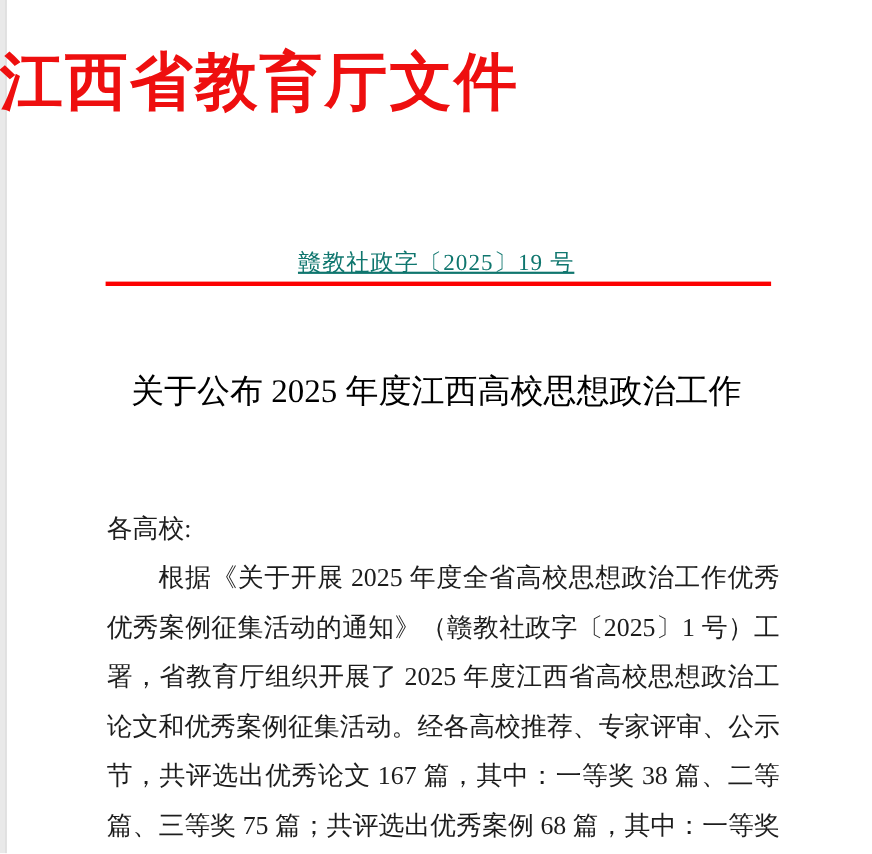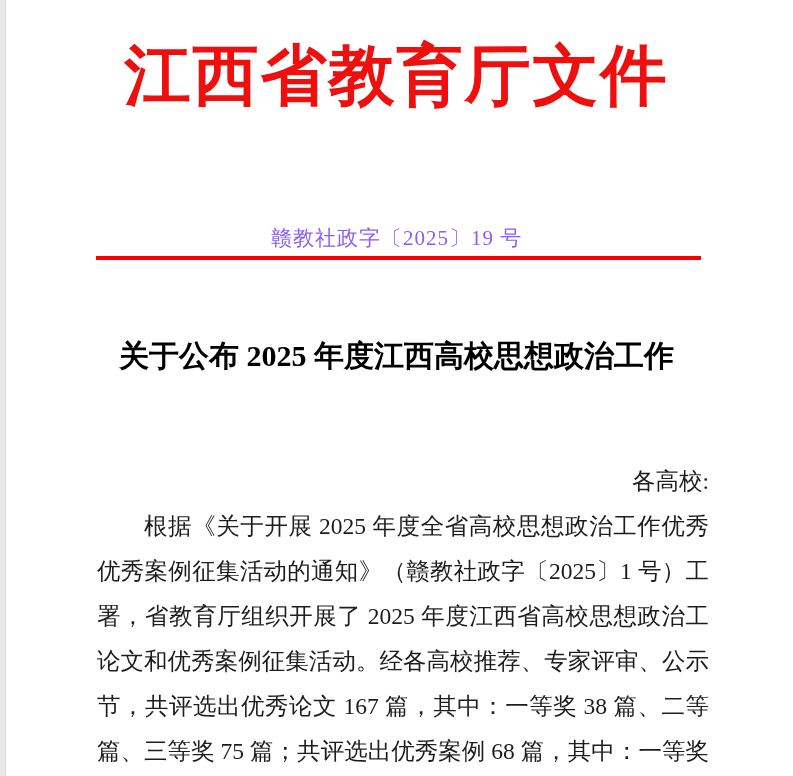--- a/index.html
+++ b/index.html
@@ -23,73 +23,72 @@
     height: 776px;
     background: #e9e9e9;
     border-right: 1px solid #d8d8d8;
   }
   .red-header {
     position: absolute;
     top: 32px;
     left: 0;
     width: 100%;
     margin: 0;
-    text-align: center;
-    font-size: 66px;
+    font-size: 57px;
     line-height: 88px;
     font-weight: bold;
     color: #ee0f0f;
     letter-spacing: 2px;
     white-space: nowrap;
   }
   .doc-number {
     position: absolute;
     top: 223px;
     left: 0;
     width: 100%;
     text-align: center;
     font-size: 21px;
     line-height: 30px;
-    color: #8b5cf6;
+    color: #0f766e;
     letter-spacing: 1px;
+    text-decoration: underline;
   }
   .red-rule {
     position: absolute;
     top: 256px;
     left: 96px;
     width: 605px;
     height: 4px;
     background: #fc0000;
   }
   .notice-title {
     position: absolute;
     top: 336px;
     left: 30px;
     right: 30px;
     margin: 0;
     text-align: center;
     font-size: 30px;
     line-height: 40px;
-    font-weight: bold;
+    font-weight: normal;
     color: #000000;
   }
   .body-block {
     position: absolute;
     top: 459px;
     left: 97px;
     width: 612px;
     font-size: 23.5px;
     line-height: 45px;
     color: #1d1d1d;
   }
   .body-line {
     height: 45px;
     overflow: hidden;
     white-space: nowrap;
-    text-align: right;
   }
   .para-line {
     height: 45px;
     overflow: hidden;
     text-align: justify;
     text-align-last: justify;
   }
   .para-indent {
     text-indent: 47px;
   }

